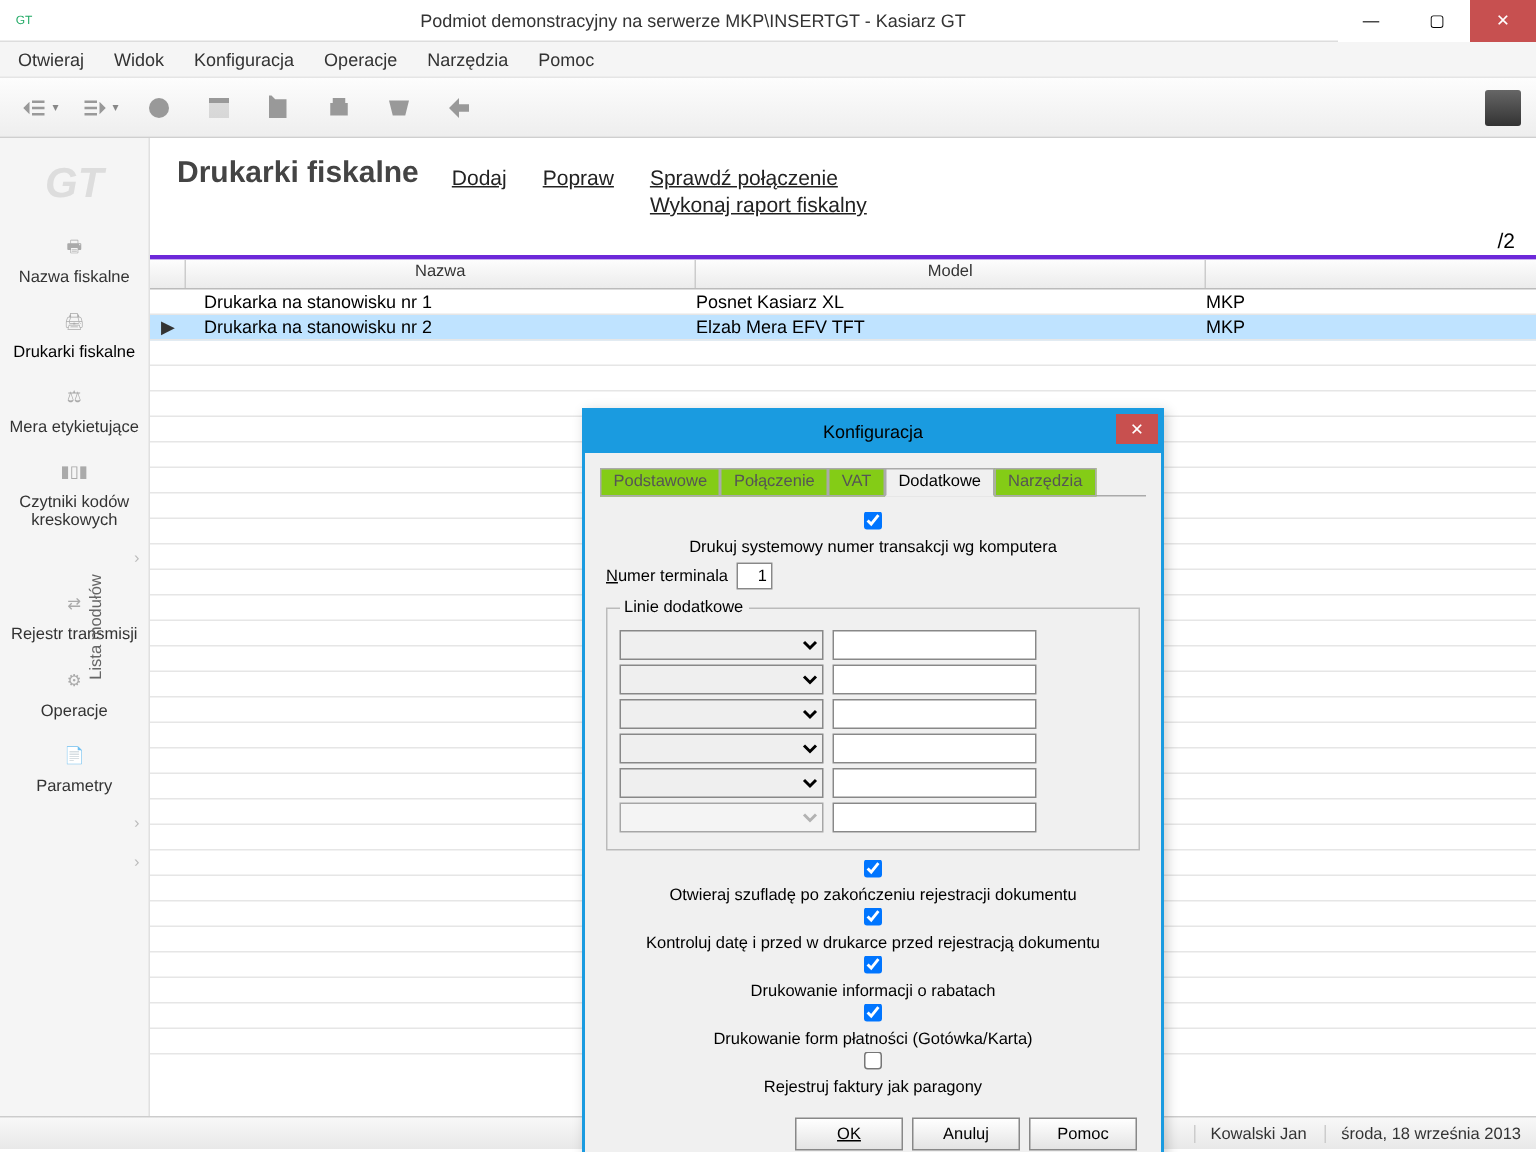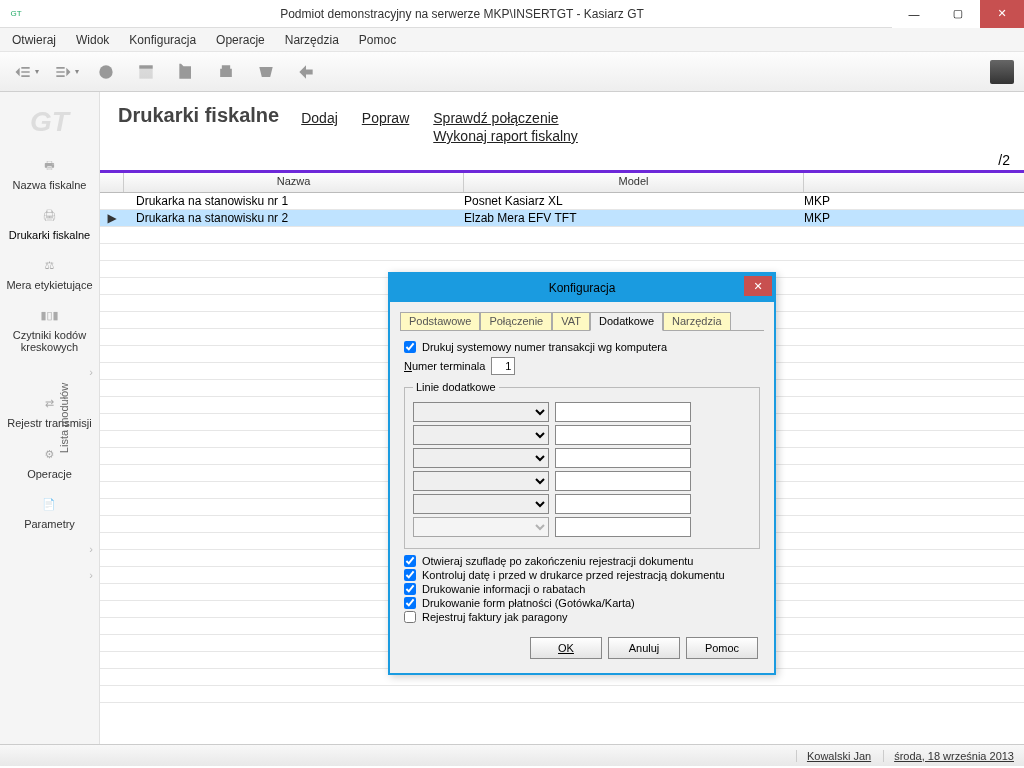--- a/index.html
+++ b/index.html
@@ -37,32 +37,32 @@
 .grid-head { display:flex; background:linear-gradient(#fdfdfd,#ececec); border-bottom:1px solid #bbb; height:20px; }
 .gh { padding:2px 6px; border-right:1px solid #ccc; text-align:center; font-size:11px; color:#333; }
 .ghsel { width:24px; }
 .gh1 { width:340px; } .gh2 { width:340px; } .gh3 { flex:1; }
 .grow { display:flex; height:17px; border-bottom:1px solid #e6e6e6; font-size:12px; align-items:center; }
 .grow .csel { width:24px; text-align:center; color:#333; }
 .grow .c1 { width:340px; padding-left:12px; } .grow .c2 { width:340px; } .grow .c3 { flex:1; }
 .grow.sel { background:#bfe3ff; }
 .grow.empty { height:17px; }
 .statusbar { height:22px; background:linear-gradient(#f8f8f8,#e8e8e8); border-top:1px solid #ccc; display:flex; justify-content:flex-end; align-items:center; gap:12px; padding:0 10px; font-size:11px; color:#333; }
-.statusbar span { border-left:1px solid #ccc; padding-left:10px;text-decoration:underline; }
+.statusbar span { border-left:1px solid #ccc; padding-left:10px; }
 
 
 .dialog { position:absolute; left:388px; top:272px; width:388px; background:#f0f0f0; border:2px solid #1a9be0; box-shadow:2px 2px 8px rgba(0,0,0,.2); }
 .dialog .dtitle { height:28px; background:#1a9be0; color:#000; display:flex; align-items:center; justify-content:center; font-size:12px; position:relative; }
 .dialog .dclose { position:absolute; right:2px; top:2px; width:28px; height:20px; background:#c8504f; color:#fff; display:flex; align-items:center; justify-content:center; font-size:11px; }
 .dialog .dbody { padding:10px 10px 12px; background:#f0f0f0; }
 .tabs { display:flex; border-bottom:1px solid #aaa; gap:0; }
-.tab { padding:2px 8px 3px; border:1px solid #aaa; margin-bottom:-1px; background:#fef9c3; font-size:11px; color:#555; border-bottom:1px solid #aaa; }
+.tab { padding:2px 8px 3px; border:1px solid #aaa; margin-bottom:-1px; background:#84cc16; font-size:11px; color:#555; border-bottom:1px solid #aaa; }
 .tab.active { background:#f0f0f0; border-bottom:1px solid #f0f0f0; color:#000; }
 .tabbody { border:0; padding:8px 4px 4px; }
-.chk { display:flex; align-items:center; gap:6px; font-size:11px; margin:2px 0; }
+.chk { display:flex; align-items:center; gap:6px; font-size:11px; margin:2px 0;flex-direction:column; }
 .chk input { width:12px; height:12px; }
 .inline { display:flex; align-items:center; gap:6px; margin:4px 0 6px; font-size:11px; }
 .inline input[type=text] { width:24px; height:18px; border:1px solid #888; font-size:11px; text-align:right; padding-right:3px; }
 fieldset.lines { border:1px solid #bbb; padding:6px 8px 8px; margin-bottom:6px; }
 fieldset.lines legend { font-size:11px; padding:0 3px; }
 .linerow { display:flex; gap:6px; margin:3px 0; }
 .linerow select, .linerow input { height:20px; border:1px solid #888; font-size:11px; }
 .linerow select { width:136px; }
 .linerow input { width:136px; padding:0 3px; }
 .linerow select:disabled { color:#999; background:#f6f6f6; }

